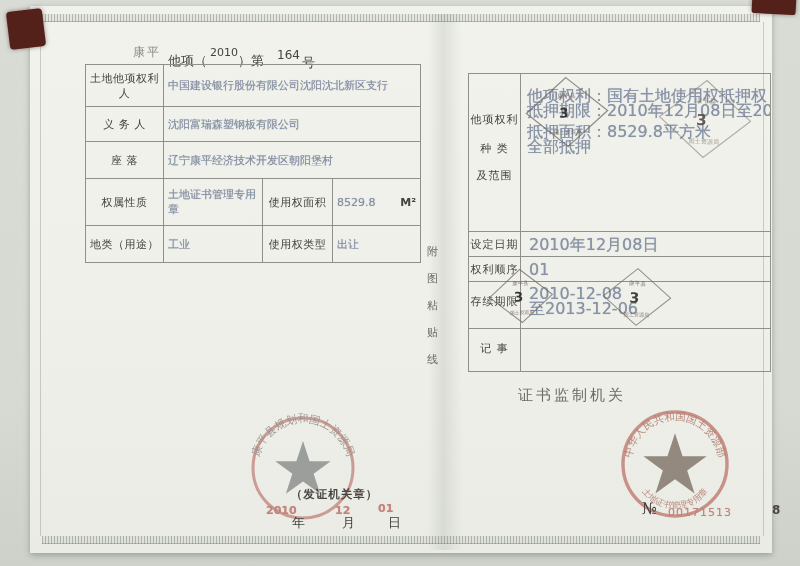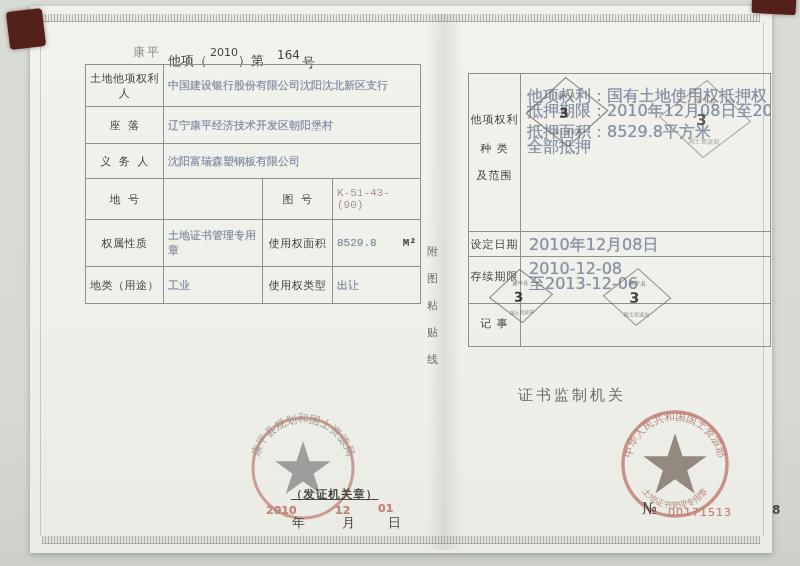--- a/index.html
+++ b/index.html
@@ -15,32 +15,32 @@
   .edge-line{position:absolute;width:1px;background:rgba(150,156,148,.45);}
   .corner{position:absolute;background:#54201a;box-shadow:0 0 4px rgba(60,25,20,.5);}
   .fold{position:absolute;left:398px;top:8px;width:34px;height:536px;
         background:linear-gradient(90deg,rgba(110,116,108,0) 0%,rgba(110,116,108,.14) 45%,rgba(110,116,108,0) 100%);}
   .t{position:absolute;white-space:nowrap;}
   .lab-ink{color:#454341;}
   .blue-ink{color:#8792a6;text-shadow:0 0 .7px rgba(118,128,150,.7);}
   .red-ink{color:#c4837c;text-shadow:0 0 .7px rgba(190,130,120,.6);}
   .gray-ink{color:#6f6a66;}
   table{border-collapse:collapse;}
-  .ltable{position:absolute;left:55px;top:58px;width:335px;table-layout:fixed;font-family:Liberation Mono, monospace;}
+  .ltable{position:absolute;left:55px;top:58px;width:335px;table-layout:fixed;}
   .ltable td{border:1px solid #8f8f8b;overflow:hidden;}
   .ltable .lab{font-size:11px;color:#454341;text-align:center;padding:1px 1px;letter-spacing:.5px;}
   .ltable .val{font-size:11px;padding:8px 4px;}
   .rtable{position:absolute;left:438px;top:67px;width:302px;table-layout:fixed;}
   .rtable td{border:1px solid #8f8f8b;vertical-align:top;overflow:hidden;}
   .rtable .lab{font-size:11px;color:#454341;text-align:center;letter-spacing:1px;}
   .rline{font-size:16px;line-height:15px;white-space:nowrap;}
   .decl{position:absolute;left:62px;top:294px;width:324px;font-size:15px;line-height:1.5;
         font-weight:600;color:#3a3938;text-indent:2em;letter-spacing:.5px;}
   .seal-caption{position:absolute;left:247px;top:481px;width:115px;text-align:center;
-                font-size:11.5px;font-weight:600;color:#4a4644;letter-spacing:1px;text-decoration:underline;}
+                font-size:11.5px;font-weight:600;color:#4a4644;letter-spacing:1px;}
   svg{position:absolute;overflow:visible;}
 </style>
 </head>
 <body>
 
 <div id="scene">
   <div class="cert">
 
     <div class="strip" style="left:12px;top:8px;width:718px;"></div>
     <div class="strip" style="left:12px;top:530px;width:718px;"></div>
@@ -59,33 +59,27 @@
           <col style="width:78px">
           <col style="width:99px">
           <col style="width:70px">
           <col style="width:88px">
         </colgroup>
       <tbody>
           <tr style="height:42px;">
         <td class="lab">土地他项权利人</td>
         <td class="val blue-ink" colspan="3">中国建设银行股份有限公司沈阳沈北新区支行</td>
       </tr>
+      <tr style="height:35px;">
+        <td class="lab">义 务 人</td>
+        <td class="val blue-ink" colspan="3">沈阳富瑞森塑钢板有限公司</td>
+      </tr>
       <tr style="height:37px;">
         <td class="lab">座 落</td>
         <td class="val blue-ink" colspan="3">辽宁康平经济技术开发区朝阳堡村</td>
-      </tr>
-      <tr style="height:35px;">
-        <td class="lab">义 务 人</td>
-        <td class="val blue-ink" colspan="3">沈阳富瑞森塑钢板有限公司</td>
-      </tr>
-      <tr style="height:36px;">
-        <td class="lab">地 号</td>
-        <td class="val blue-ink"></td>
-        <td class="lab">图 号</td>
-        <td class="val" style="color:#a8948c;">K-51-43-(90)</td>
       </tr>
       <tr style="height:37px;">
         <td class="lab">权属性质</td>
         <td class="val blue-ink" style="white-space:normal;">土地证书管理专用章</td>
         <td class="lab">使用权面积</td>
         <td class="val">
           <span class="blue-ink">8529.8</span>
           <span class="lab-ink" style="float:right;font-size:11px;font-weight:600;">M²</span>
         </td>
       </tr>
@@ -140,20 +134,24 @@
           <div class="rline blue-ink">他项权利：国有土地使用权抵押权</div>
           <div class="rline blue-ink">抵押期限：2010年12月08日至2013年12月06日</div>
           <div class="rline blue-ink" style="margin-top:6px;">抵押面积：8529.8平方米</div>
           <div class="rline blue-ink">全部抵押</div>
         </td>
       </tr>
       <tr style="height:25px;">
         <td class="lab" style="padding-top:5px;">设定日期</td>
         <td class="rline blue-ink" style="padding:5px 0 0 8px;">2010年12月08日</td>
       </tr>
+      <tr style="height:25px;">
+        <td class="lab" style="padding-top:5px;">权利顺序</td>
+        <td class="rline blue-ink" style="padding:5px 0 0 8px;">01</td>
+      </tr>
       <tr style="height:47px;">
         <td class="lab" style="padding-top:12px;">存续期限</td>
         <td style="padding:4px 0 0 8px;">
           <div class="rline blue-ink">2010-12-08</div>
           <div class="rline blue-ink">至2013-12-06</div>
         </td>
       </tr>
       <tr style="height:43px;">
         <td class="lab" style="padding-top:12px;">记  事</td>
         <td></td>

